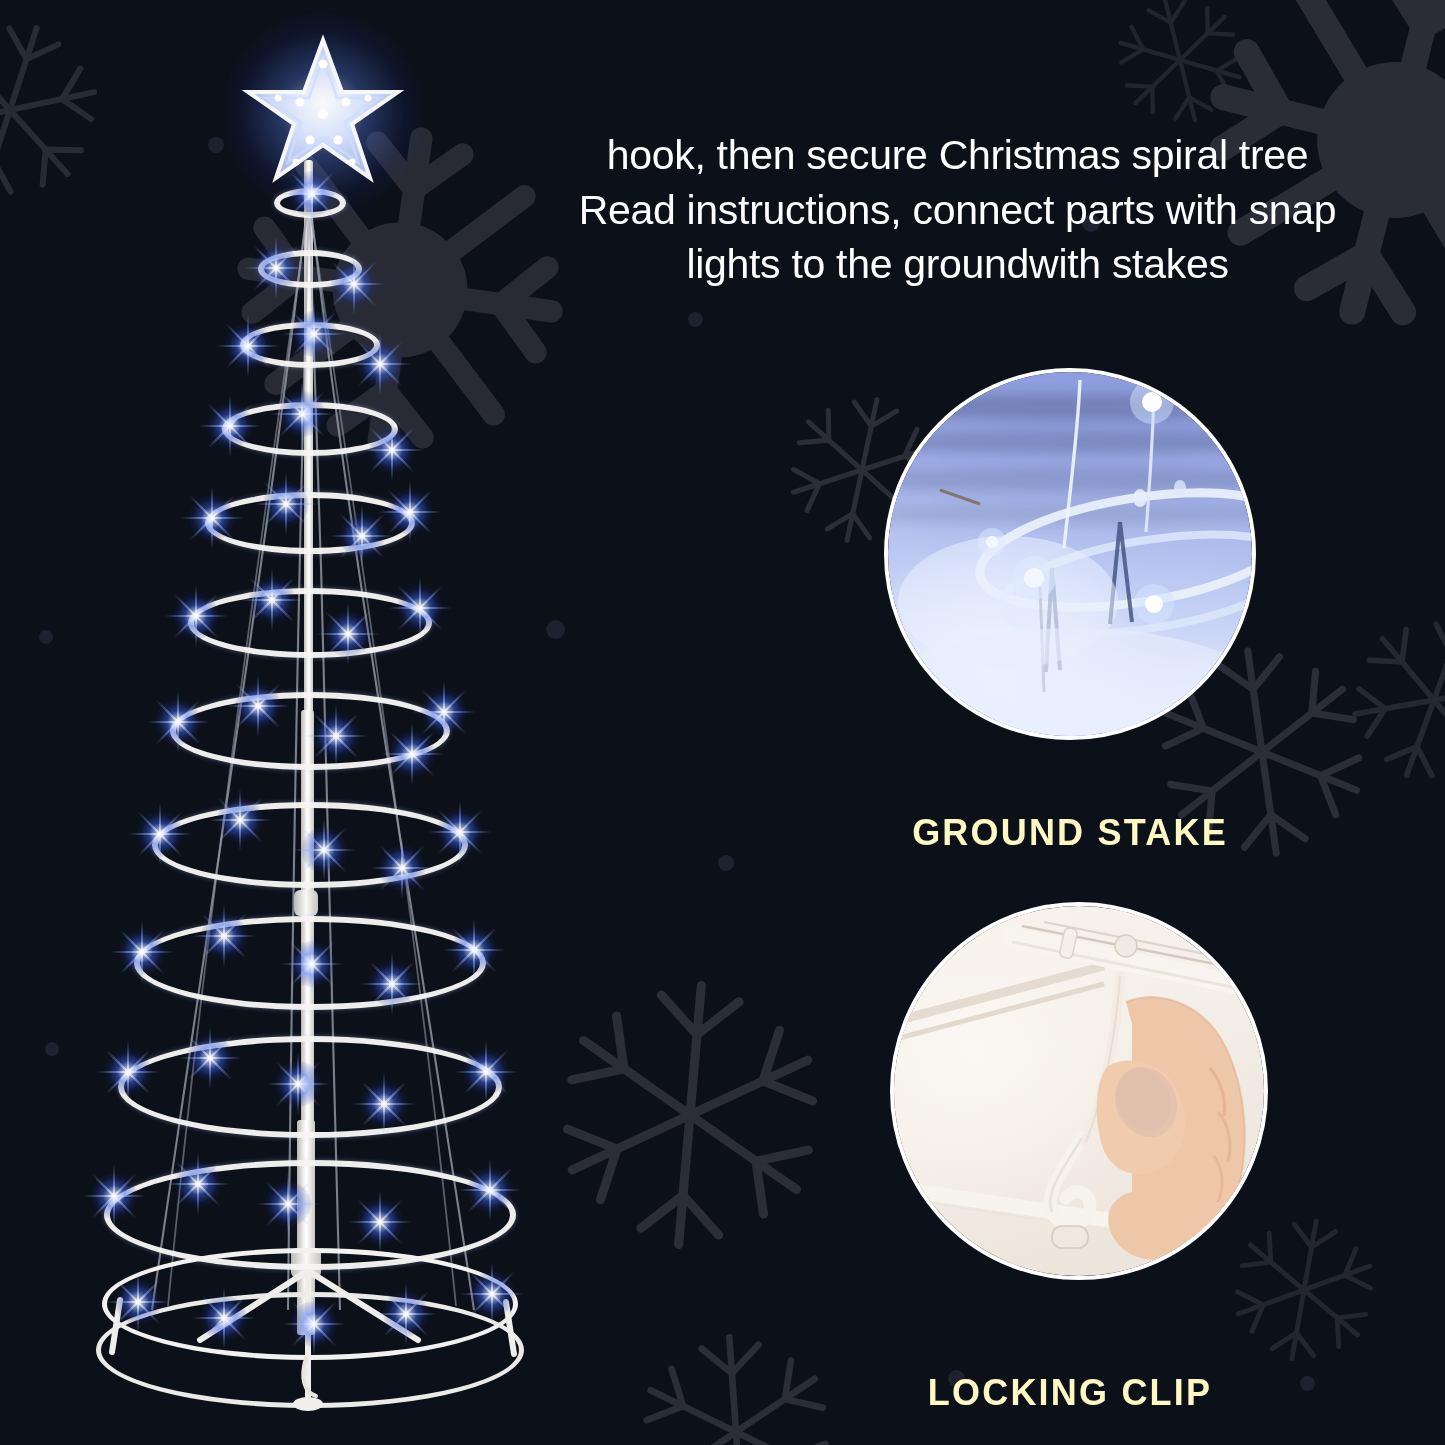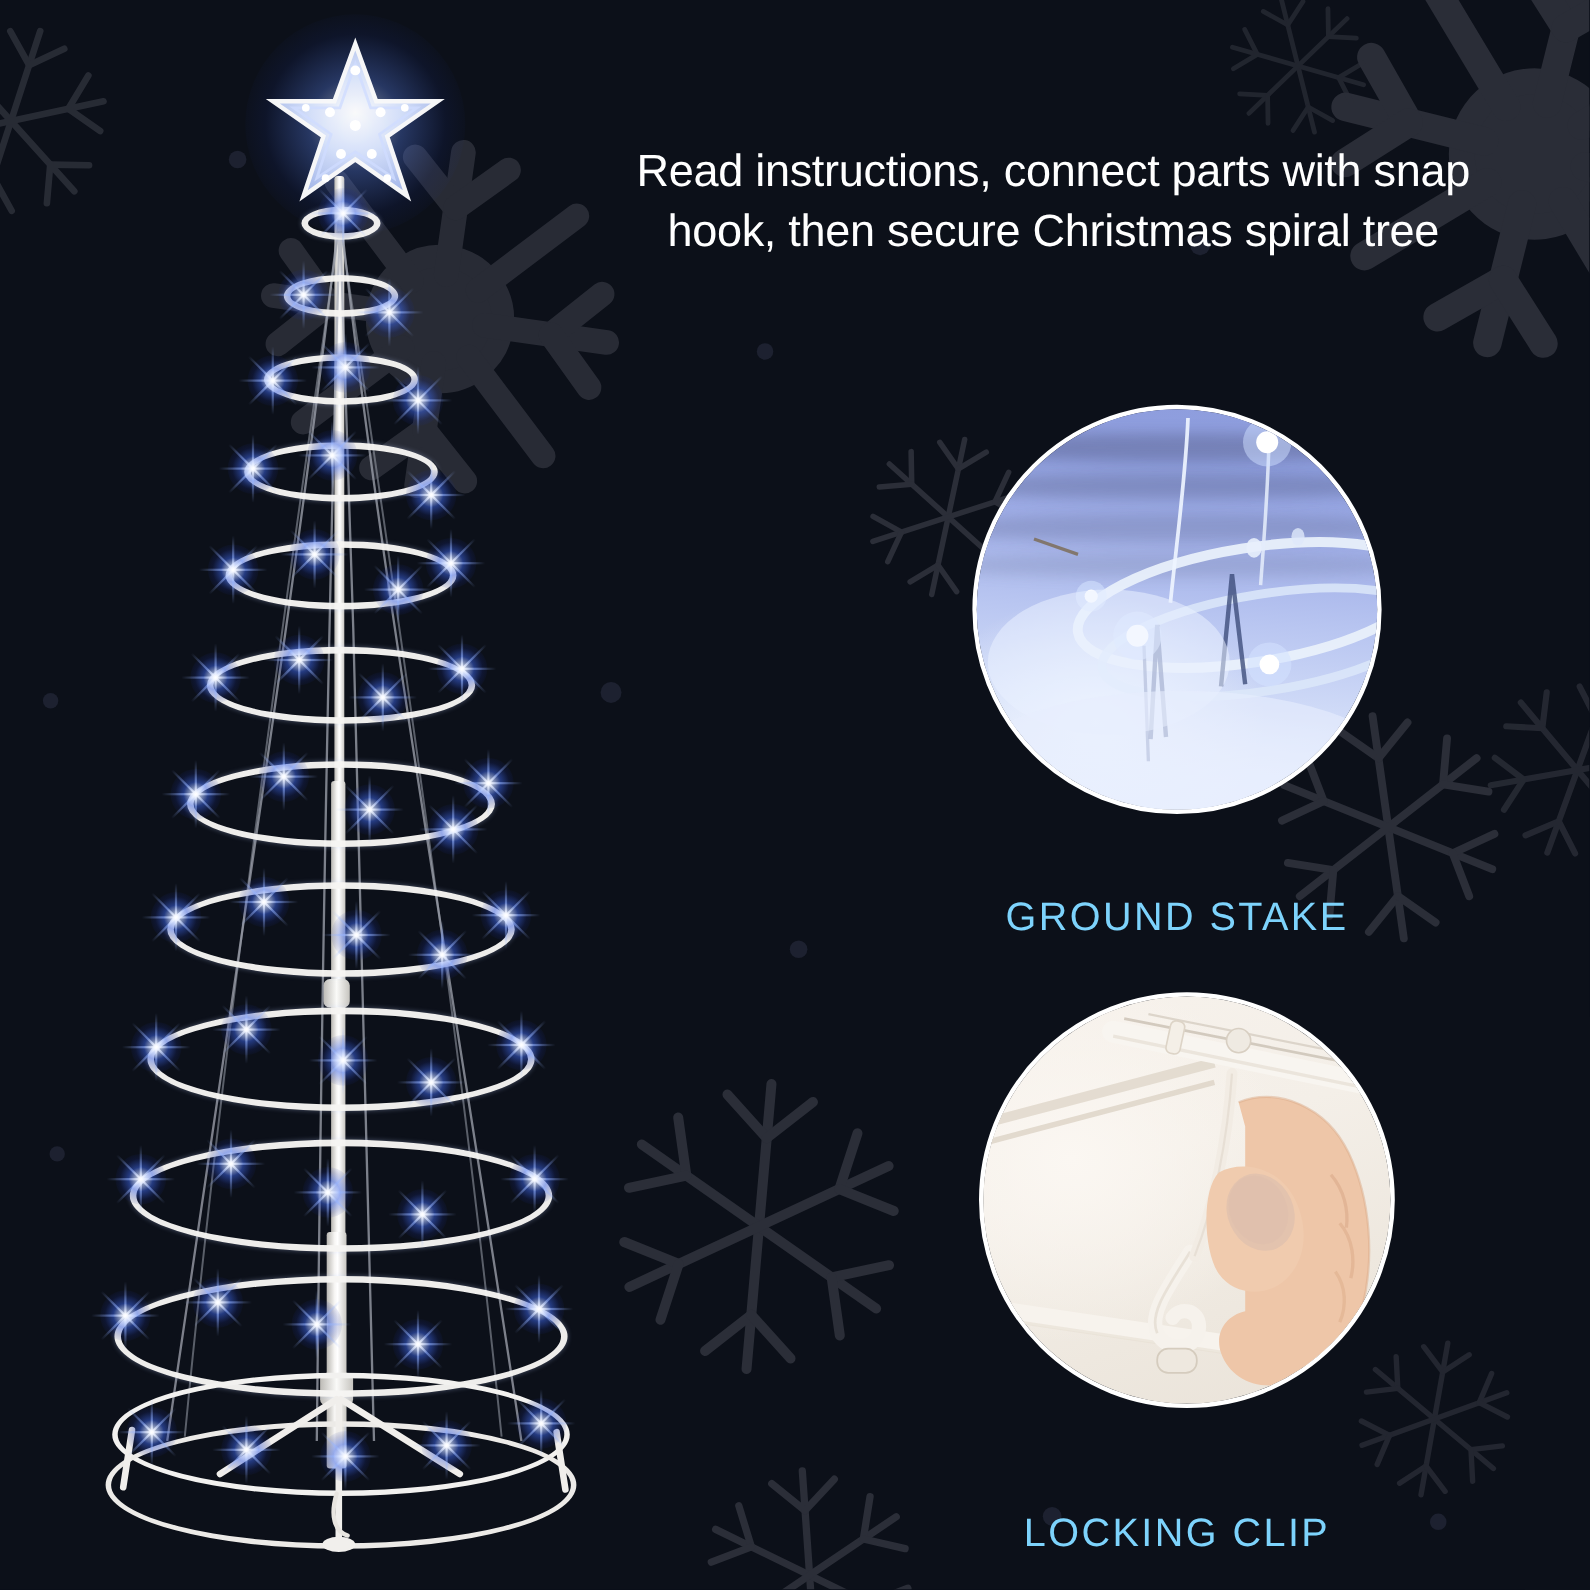--- a/index.html
+++ b/index.html
@@ -24,21 +24,21 @@
     position:absolute;left:470px;top:128px;width:975px;
     font-size:41px;color:#ffffff;line-height:1.33;
     text-align:center;letter-spacing:-0.3px;
   }
 
   
   .inset{position:absolute;border-radius:50%;overflow:hidden;
          border:4px solid #ffffff;box-sizing:border-box;}
   .inset-media{position:absolute;inset:0;}
   .caption{position:absolute;width:420px;text-align:center;
-           color:#7dd3fc;font-size:36px;font-weight:normal;
+           color:#fef9c3;font-size:36px;font-weight:bold;
            letter-spacing:2.2px;}
 
   
   .snowphoto{position:absolute;inset:-2px;
     background:
       radial-gradient(ellipse 60% 45% at 30% 78%, rgba(240,246,255,.95), rgba(240,246,255,0) 70%),
       radial-gradient(ellipse 70% 30% at 60% 96%, #e9f0ff, rgba(233,240,255,0) 72%),
       linear-gradient(185deg,#8e9ddd 0%,#8f9fdf 16%,#a2b0e8 34%,#b9c6f1 52%,#cfdaf7 70%,#e3ebfc 86%,#eef3fe 100%);
   }
   .snowband{position:absolute;left:-10%;width:120%;
@@ -173,22 +173,23 @@
     <div class="dot" style="left:688px;top:312px;width:15px;height:15px;"></div>
     <div class="dot" style="left:718px;top:855px;width:16px;height:16px;"></div>
     <div class="dot" style="left:45px;top:1042px;width:14px;height:14px;"></div>
     <div class="dot" style="left:1082px;top:214px;width:18px;height:18px;"></div>
     <div class="dot" style="left:1300px;top:1376px;width:15px;height:15px;"></div>
     <div class="dot" style="left:948px;top:1370px;width:17px;height:17px;"></div>
   </div>
 
 
   <div class="subcopy">
+    <div>hook, then secure Christmas spiral tree</div>
     <div>Read instructions, connect parts with snap</div>
-    <div>hook, then secure Christmas spiral tree</div>
+    <div>lights to the groundwith stakes</div>
   </div>
 
   <div class="inset" style="left:884px;top:368px;width:372px;height:372px;">
     <div class="inset-media">
       <div class="snowphoto"></div>
 
       <div class="snowband" style="top:6%;height:26px;"></div>
       <div class="snowband" style="top:16%;height:24px;background:rgba(70,74,110,.28);"></div>
       <div class="snowband" style="top:26%;height:26px;background:rgba(80,86,124,.24);"></div>
       <div class="snowband" style="top:36%;height:22px;background:rgba(96,104,142,.20);"></div>

